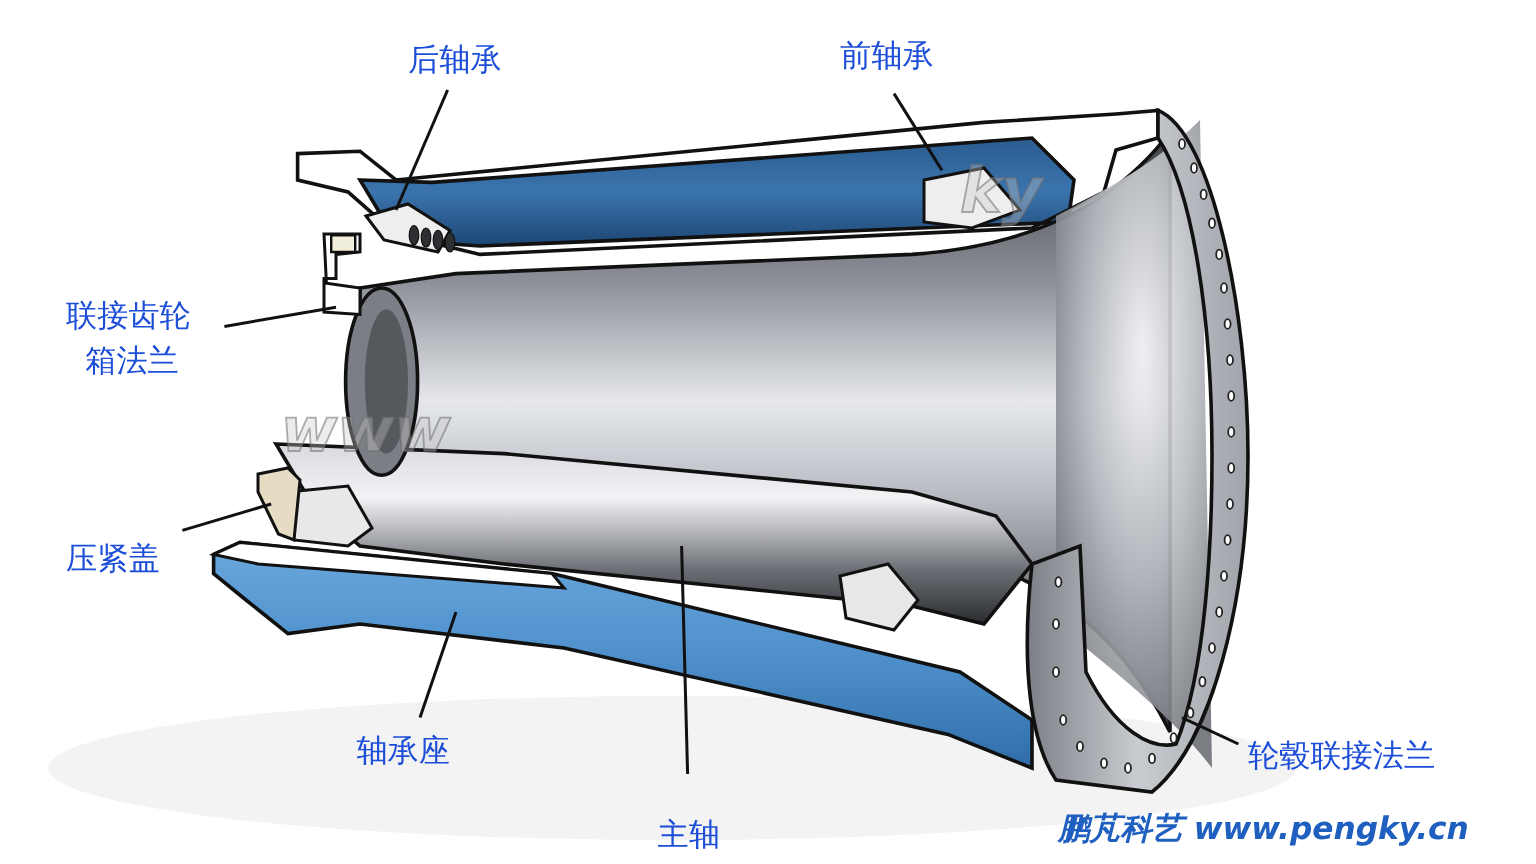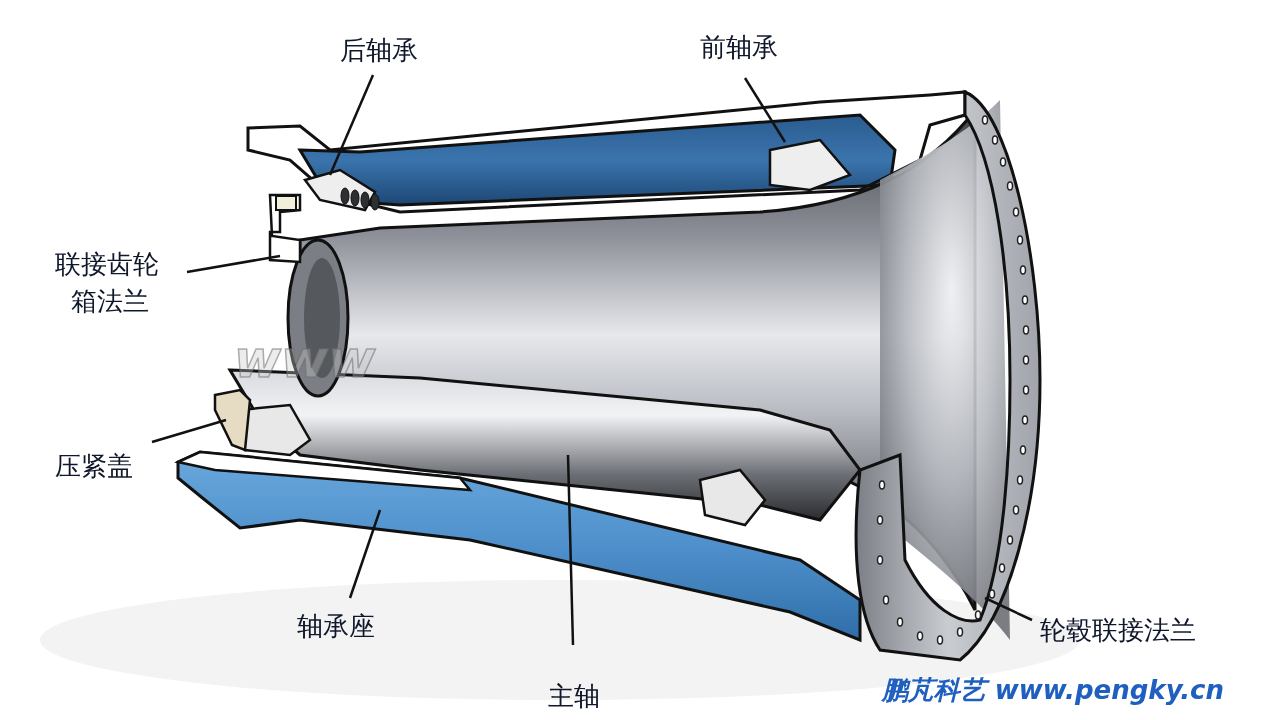--- a/index.html
+++ b/index.html
@@ -6,21 +6,21 @@
     body {
       width: 1280px; height: 720px; overflow: hidden;
       background: #ffffff;
       font-family: "DejaVu Sans", "Liberation Sans", sans-serif;
       position: relative;
     }
     .stage { position: absolute; left: 0; top: 0; width: 1280px; height: 720px; }
     .label {
       position: absolute;
       font-size: 26px;
-      color: #0f172a;
+      color: #1d4ed8;
       line-height: 32px;
       white-space: nowrap;
     }
     .credit {
       position: absolute;
       right: 56px; bottom: 12px;
       font-size: 26px;
       font-style: italic;
       font-weight: bold;
       color: #1f5fbf;
@@ -153,20 +153,21 @@
       <line x1="187" y1="272" x2="280" y2="256"></line>
       <line x1="152" y1="442" x2="226" y2="420"></line>
       <line x1="350" y1="598" x2="380" y2="510"></line>
       <line x1="573" y1="645" x2="568" y2="455"></line>
       <line x1="1032" y1="620" x2="985" y2="598"></line>
     </g>
   </svg>
 
   
   <div class="wm" style="left:234px; top:330px; font-size:51px;">www</div>
+  <div class="wm" style="left:800px; top:130px; font-size:52px;">ky</div>
 
   
   <div class="label" style="left:340px; top:34px;">后轴承</div>
   <div class="label" style="left:700px; top:31px;">前轴承</div>
   <div class="label" style="left:55px; top:248px;">联接齿轮</div>
   <div class="label" style="left:71px; top:285px;">箱法兰</div>
   <div class="label" style="left:55px; top:450px;">压紧盖</div>
   <div class="label" style="left:297px; top:610px;">轴承座</div>
   <div class="label" style="left:548px; top:680px;">主轴</div>
   <div class="label" style="left:1040px; top:614px;text-align:right;">轮毂联接法兰</div>

